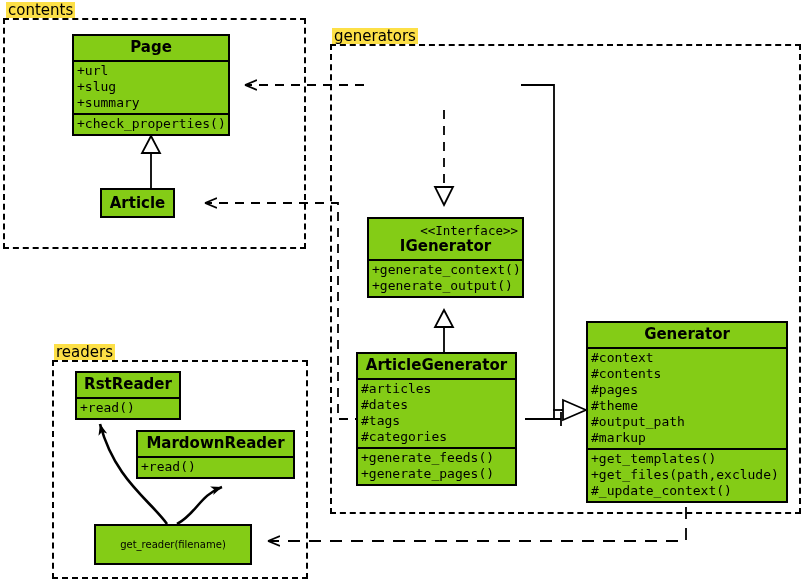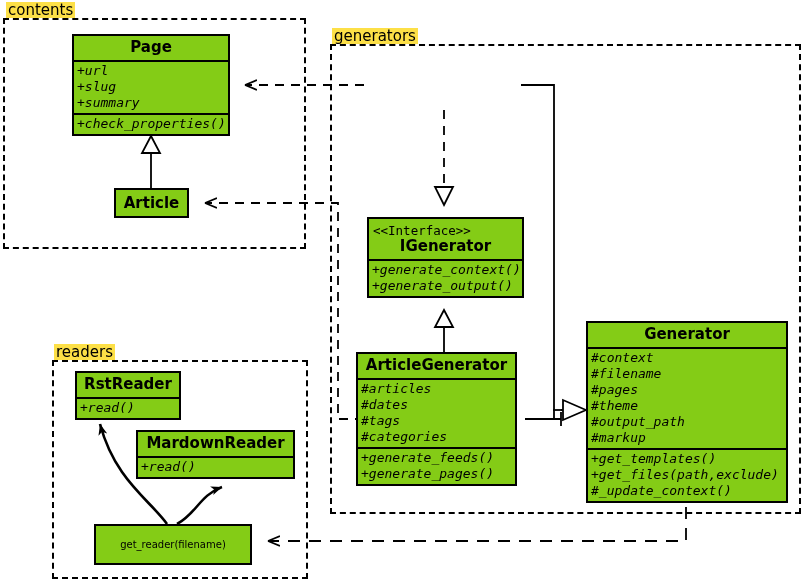--- a/index.html
+++ b/index.html
@@ -58,38 +58,37 @@
     text-align: center;
     font-family: "DejaVu Sans", sans-serif;
     font-weight: bold;
     font-size: 15px;
     color: #000;
     line-height: 17px;
     padding: 3px 4px 4px 4px;
     white-space: nowrap;
   }
   .cls .stereotype {
-    text-align: left;
+    text-align: right;
     font-family: "DejaVu Sans Mono", monospace;
     font-weight: normal;
     font-size: 12.5px;
     line-height: 15px;
     color: #000;
   }
   .cls .compartment {
     border-top: 2px solid #000;
     padding: 1px 0 2px 3px;
   }
   .cls .member {
     font-family: "DejaVu Sans Mono", monospace;
     font-size: 13px;
     line-height: 16px;
     color: #000;
     white-space: nowrap;
-    font-style: italic;
   }
   .cls.plain {
     display: flex;
     align-items: center;
     justify-content: center;
   }
   .cls.plain .fn-label {
     font-family: "DejaVu Sans", sans-serif;
     font-size: 10px;
     color: #000;
@@ -100,21 +99,21 @@
   #pkg-contents   { left: 3px;   top: 18px;  width: 303px; height: 231px;
                     border-style: dashed; }
   #pkg-generators { left: 330px; top: 44px;  width: 471px; height: 470px; }
   #pkg-readers    { left: 52px;  top: 360px; width: 256px; height: 219px; }
 
   #lbl-contents   { left: 6px;   top: 2px; }
   #lbl-generators { left: 332px; top: 28px; }
   #lbl-readers    { left: 54px;  top: 344px; }
 
   #cls-page             { left: 72px;  top: 34px;  width: 158px; }
-  #cls-article          { left: 114px; top: 188px; width: 75px;  height: 30px; }
+  #cls-article          { left: 100px; top: 188px; width: 75px;  height: 30px; }
   #cls-pagesgenerator   { left: 364px; top: 60px;  width: 157px; }
   #cls-igenerator       { left: 367px; top: 217px; width: 157px; }
   #cls-articlegenerator { left: 356px; top: 352px; width: 161px; }
   #cls-generator        { left: 586px; top: 321px; width: 202px; }
   #cls-rstreader        { left: 75px;  top: 371px; width: 106px; }
   #cls-mardownreader    { left: 136px; top: 430px; width: 159px; }
   #cls-getreader        { left: 94px;  top: 524px; width: 158px; height: 41px; }
 </style>
 </head>
 <body>
@@ -231,21 +230,21 @@
     <div class="compartment">
       <div class="member">+generate_feeds()</div>
       <div class="member">+generate_pages()</div>
     </div>
   </div>
 
   <div class="cls" id="cls-generator">
     <div class="title">Generator</div>
     <div class="compartment">
       <div class="member">#context</div>
-      <div class="member">#filename</div>
+      <div class="member">#contents</div>
       <div class="member">#pages</div>
       <div class="member">#theme</div>
       <div class="member">#output_path</div>
       <div class="member">#markup</div>
     </div>
     <div class="compartment">
       <div class="member">+get_templates()</div>
       <div class="member">+get_files(path,exclude)</div>
       <div class="member">#_update_context()</div>
     </div>

